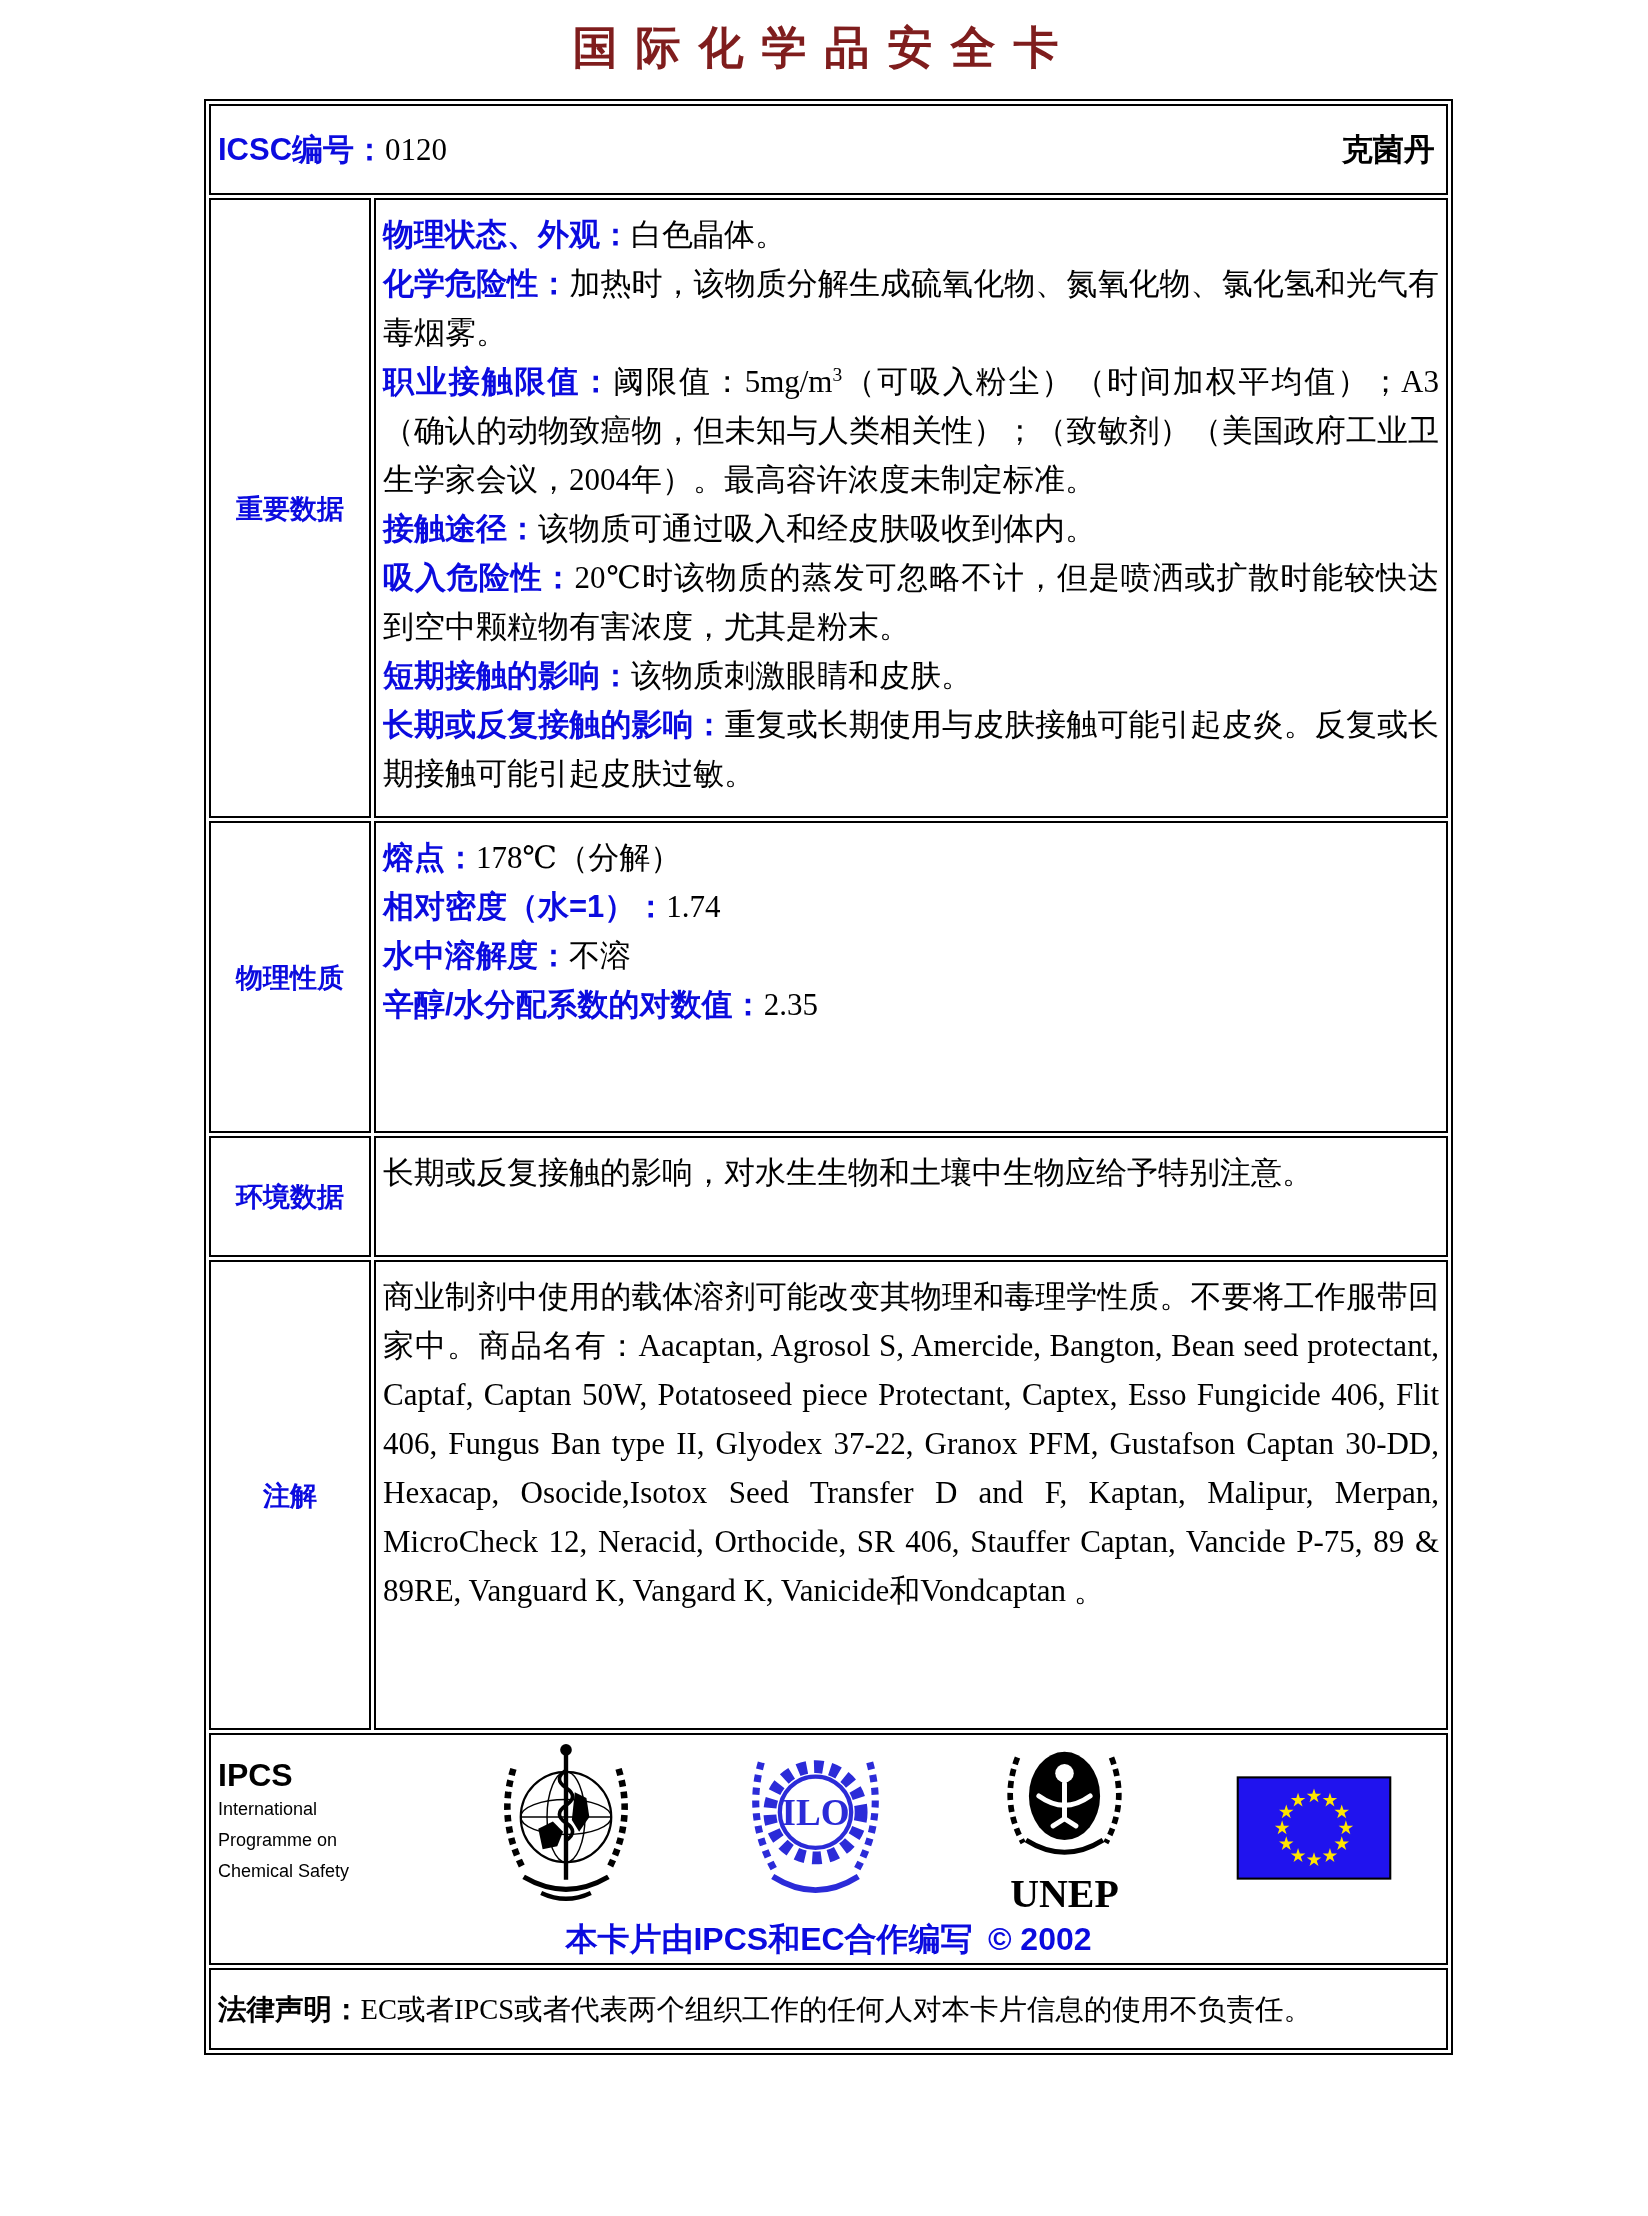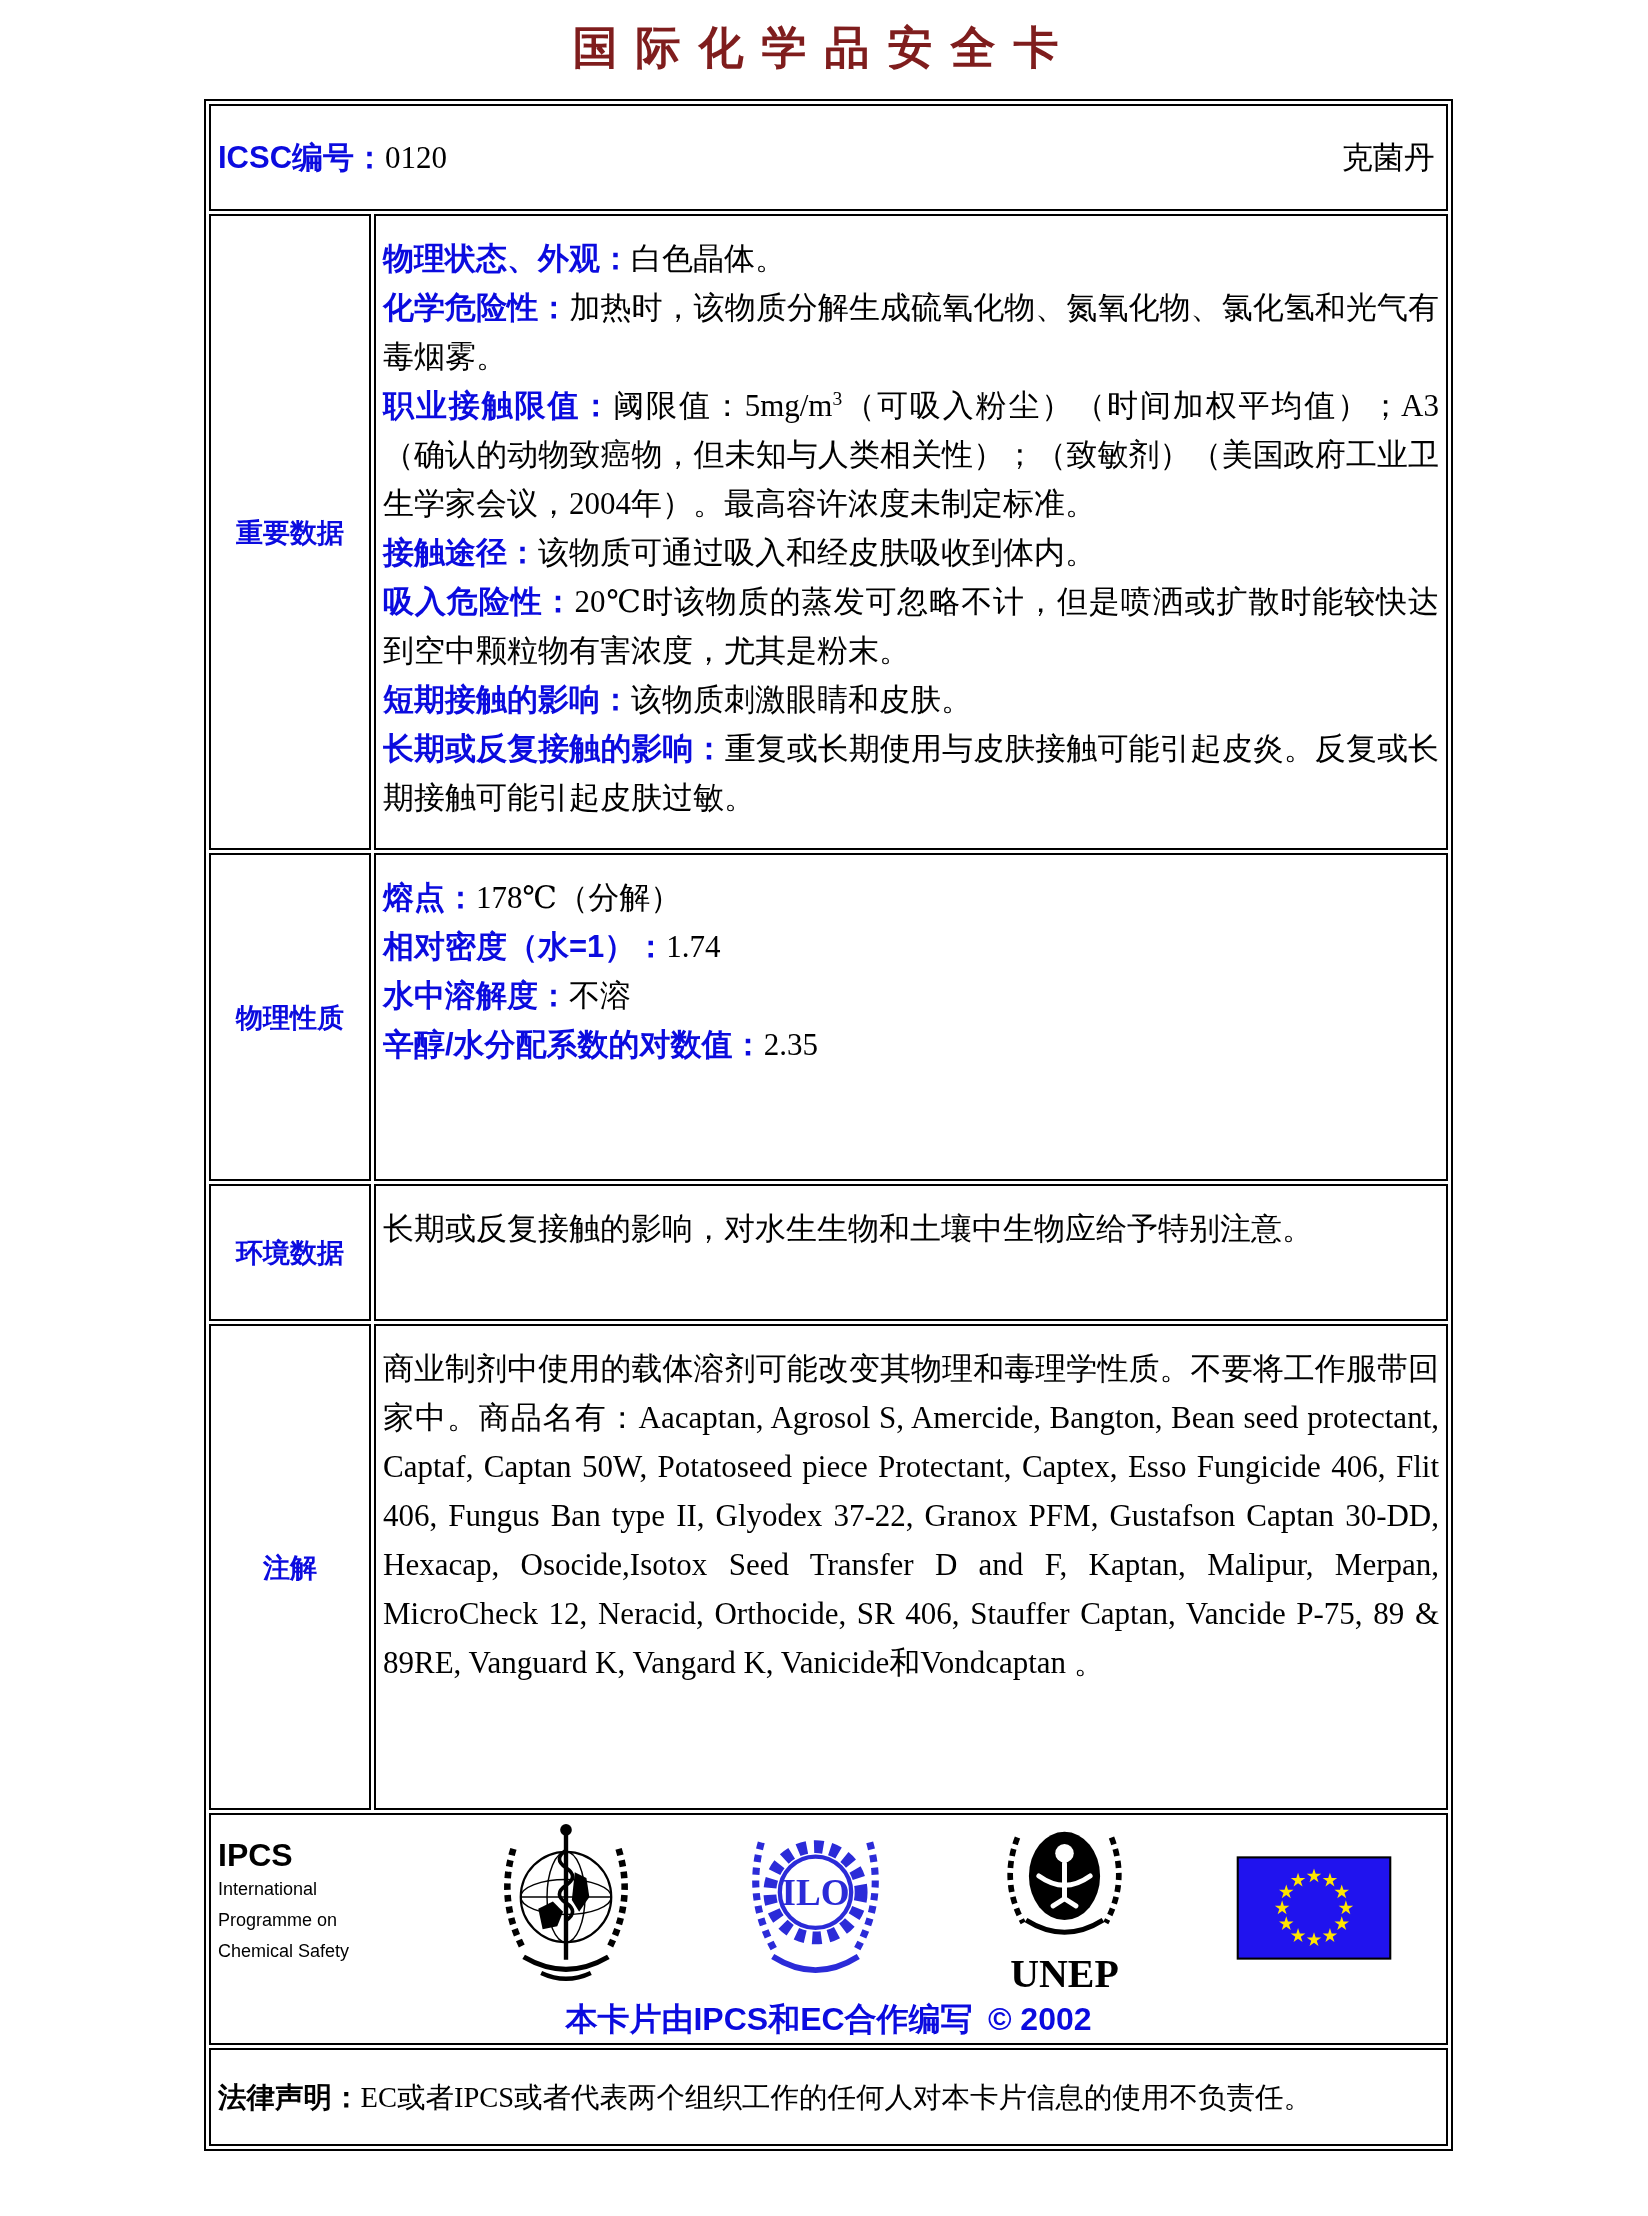--- a/index.html
+++ b/index.html
@@ -3,30 +3,30 @@
 <meta charset="utf-8">
 <style>
   html,body{margin:0;padding:0;background:#fff;}
   .page{position:relative;width:1649px;height:2216px;background:#fff;color:#000;
         font-family:"Liberation Serif","DejaVu Serif",serif;overflow:hidden;}
   .title{margin:0;padding-top:18px;text-align:center;font-size:45px;font-weight:bold;
          color:#7f1d1d;letter-spacing:18px;font-family:"Liberation Sans","DejaVu Sans",sans-serif;}
   .tablewrap{position:absolute;left:204px;top:99px;width:1249px;}
   table.card{border-collapse:separate;border-spacing:3.5px;border:2.8px solid #000;width:100%;table-layout:fixed;}
   col.c-label{width:162px;}
-  td{border:2.1px solid #000;padding:18px 7px;vertical-align:top;font-size:31px;line-height:49px;background:#fff;}
+  td{border:2.1px solid #000;padding:10px 7px;vertical-align:top;font-size:31px;line-height:49px;background:#fff;}
   td.lab{vertical-align:middle;text-align:center;padding:1.4px 2.8px;}
   td.lab .blab{font-size:27px;}
   .blab{color:#0b0bdf;font-weight:bold;font-family:"Liberation Sans","DejaVu Sans",sans-serif;}
   .item{text-align:justify;}
   .flow{text-align:justify;}
   sup.oel-sup{font-size:19.5px;line-height:0;vertical-align:super;}
   .icsc-row{display:flex;justify-content:space-between;align-items:center;height:67px;}
   .icsc-left{white-space:nowrap;}
-  .chem-name{padding-right:4.2px;}
+  .chem-name{padding-right:4.2px;font-weight:bold;}
   
   .footer-cell{padding:4.2px 7px;}
   .footer-top{display:flex;align-items:center;}
   .ipcs-block{width:223px;align-self:flex-start;padding-top:16.7px;
               font-family:"Liberation Sans","DejaVu Sans",sans-serif;line-height:31px;}
   .ipcs-acronym{font-size:32px;font-weight:bold;line-height:38px;}
   .ipcs-line{font-size:18px;}
   .logo-box{flex:1;display:flex;justify-content:center;align-items:center;height:178px;}
   .credit{text-align:center;margin-top:3px;font-size:32px;font-weight:bold;color:#0b0bdf;
           font-family:"Liberation Sans","DejaVu Sans",sans-serif;line-height:39px;}

